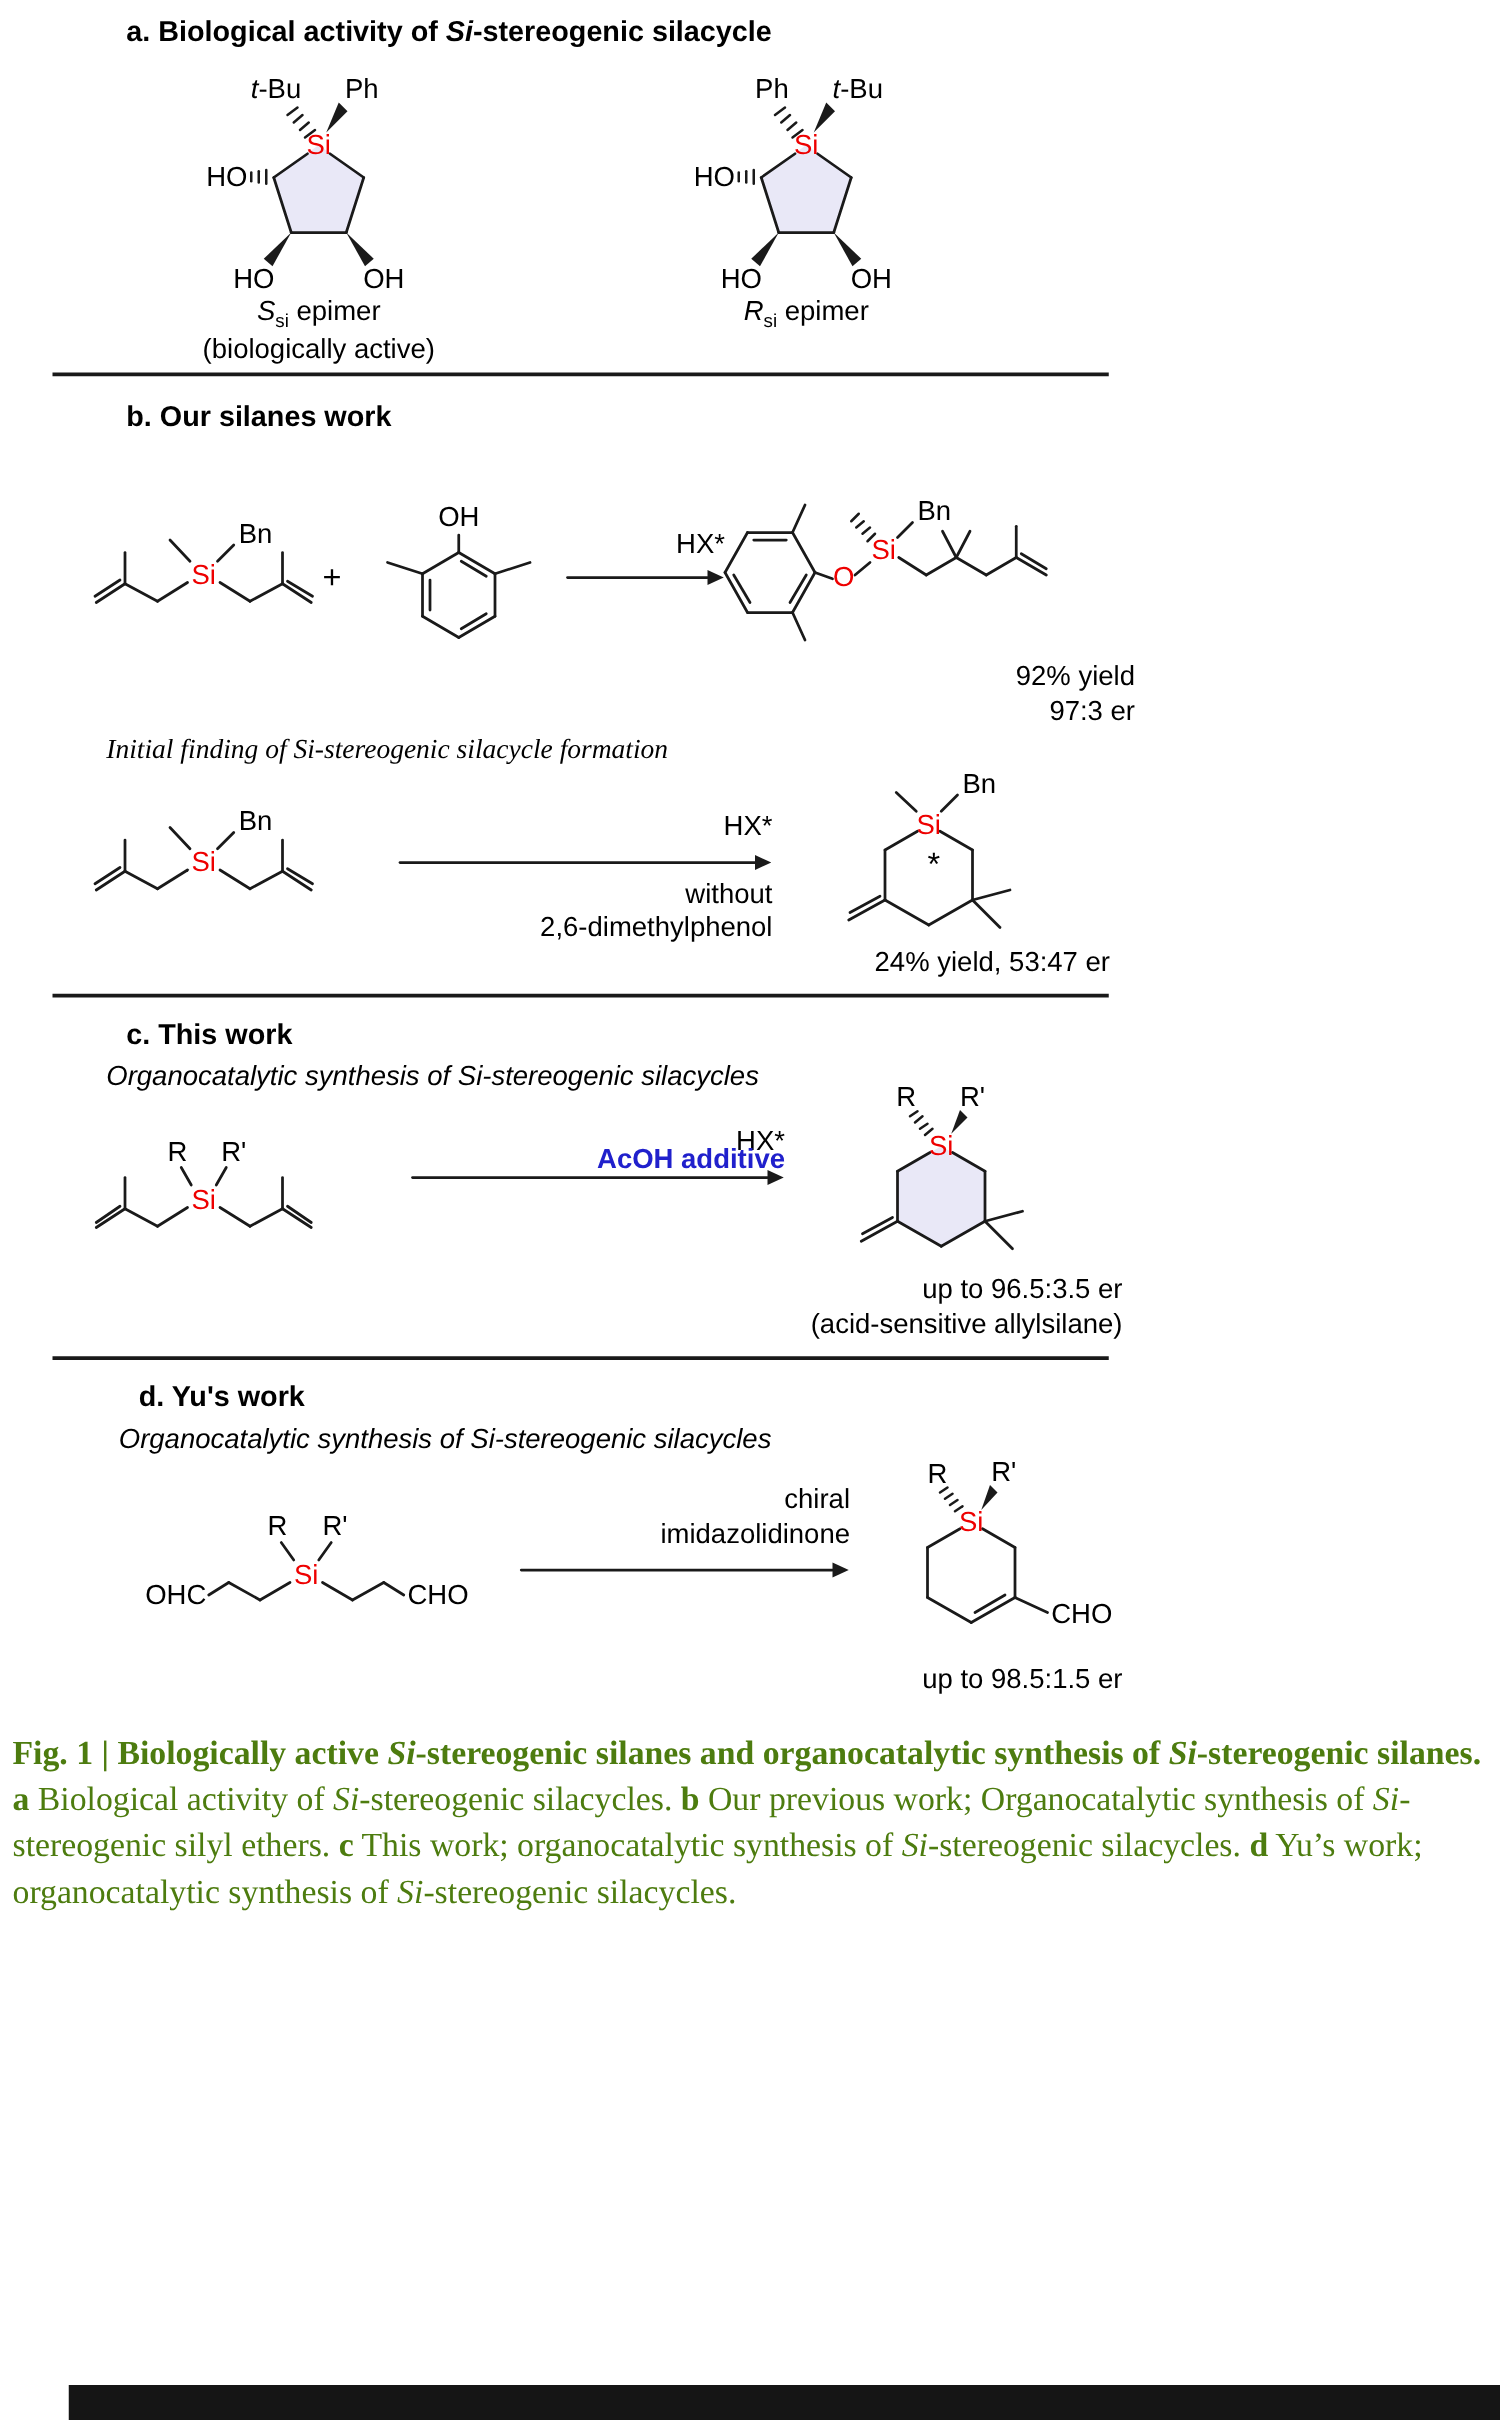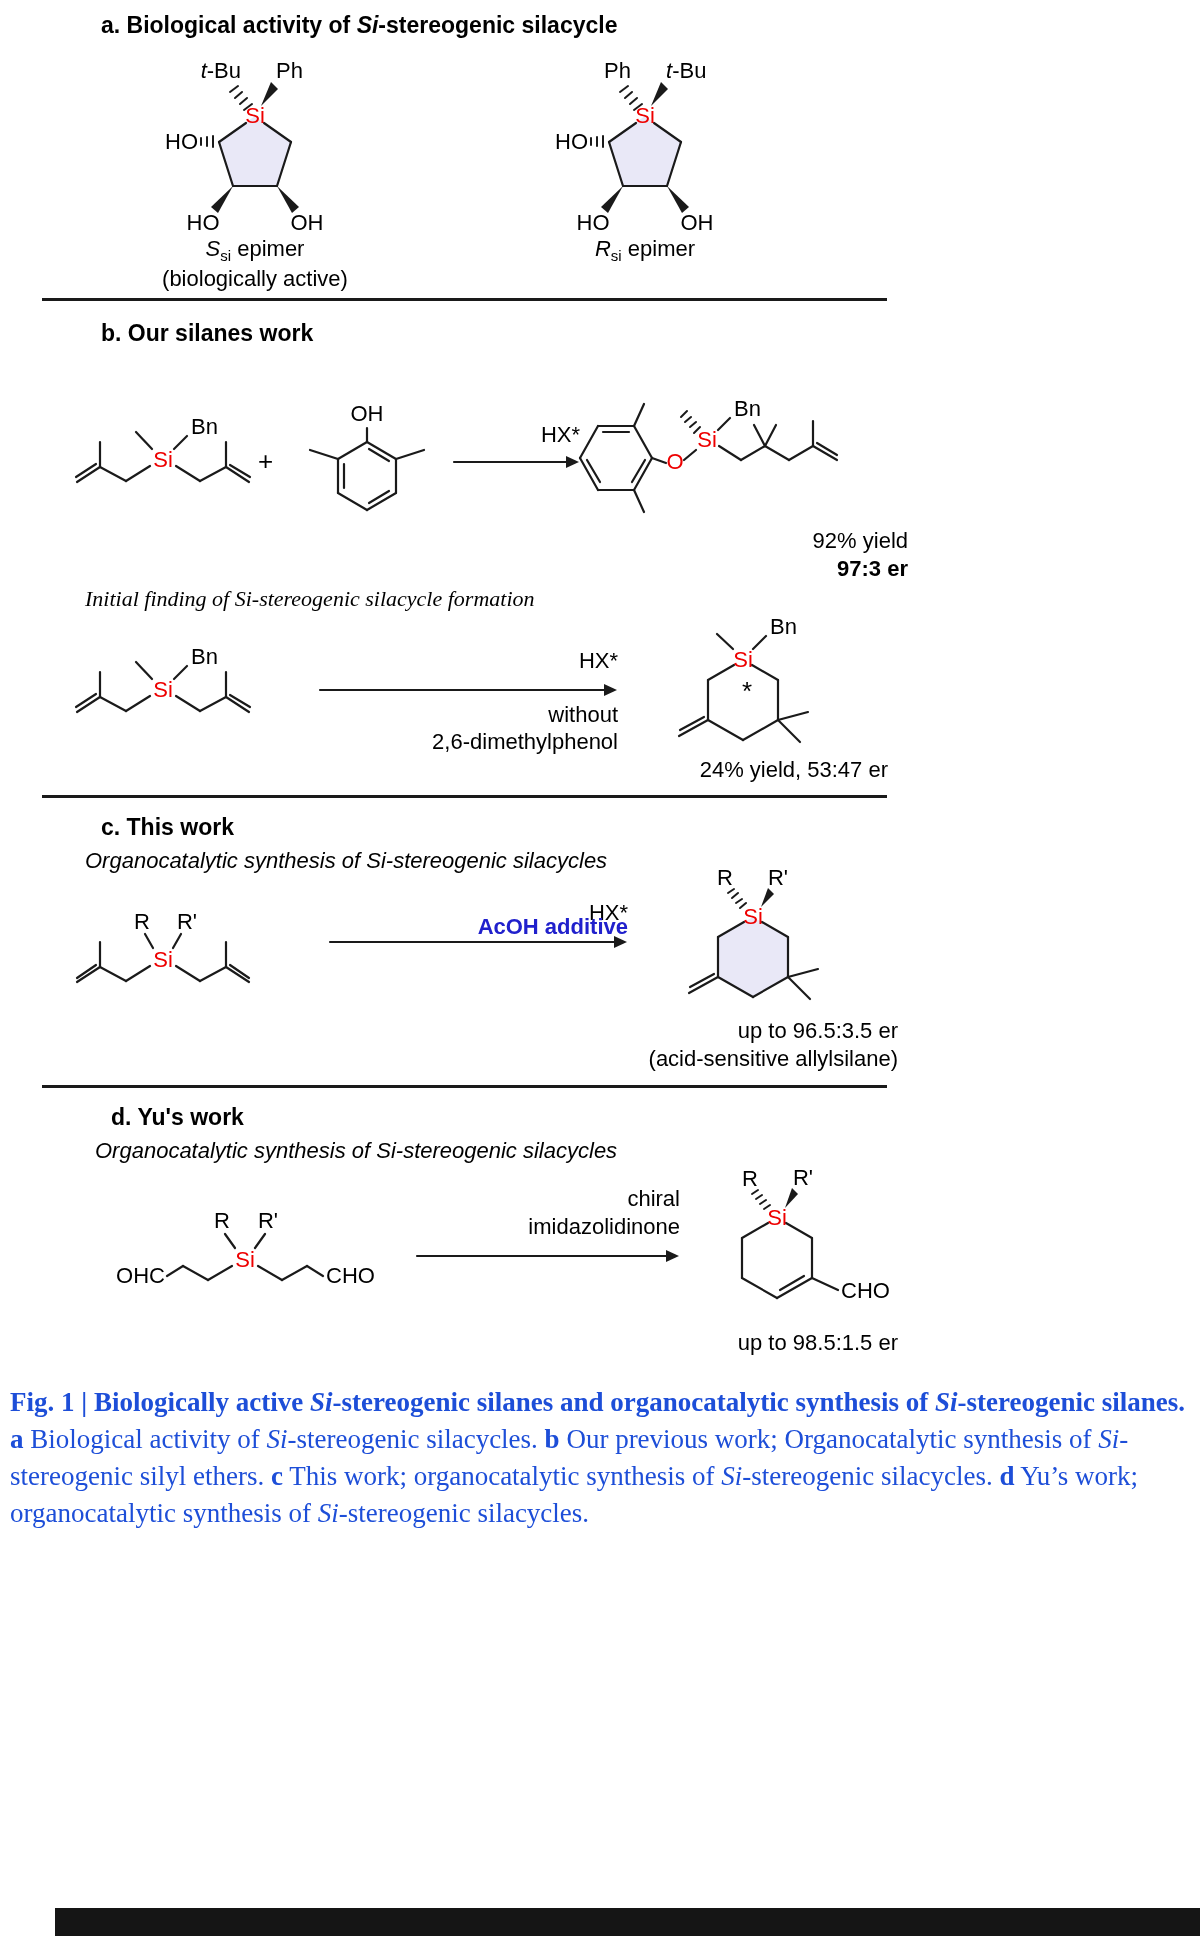--- a/index.html
+++ b/index.html
@@ -17,21 +17,21 @@
   .struct-label{font-size:22px;text-align:center;}
   .struct-label sub{font-size:15px;}
   svg line{stroke:#1a1a1a;stroke-width:2.2;stroke-linecap:round;}
   svg line.hash{stroke-width:2;}
   svg polygon.wedge{fill:#1a1a1a;stroke:none;}
   svg polygon.ringfill{fill:var(--ringfill);stroke:none;}
   svg polygon.arrowhead{fill:#1a1a1a;stroke:none;}
   svg text{font-family:"Liberation Sans",sans-serif;font-size:22px;fill:#000;}
   svg text.red{fill:var(--red);}
   svg text.star{font-size:26px;}
-  .caption{font-family:"Liberation Serif",serif;font-size:27px;line-height:37px;color:#1d4ed8;}
+  .caption{font-family:"Liberation Serif",serif;font-size:27px;line-height:37px;color:#4d7c0f;}
   .bottombar{background:#151515;}
 </style>
 </head>
 <body>
 
 <div class="page">
 
   <div class="abs panel-title" style="left:55px;top:12px;">
     <span>a. Biological activity of </span><span class="it">Si</span><span>-stereogenic silacycle</span>
   </div>
@@ -192,21 +192,21 @@
       <line x1="235" y1="54" x2="235" y2="29"></line>
       <line x1="235" y1="54" x2="259" y2="68"></line>
       <line x1="239" y1="51" x2="259" y2="63"></line>
     </g>
     <text class="red" x="97" y="77" text-anchor="middle">O</text>
     <text class="red" x="129" y="55" text-anchor="middle">Si</text>
     <text x="156" y="24" text-anchor="start">Bn</text>
   </svg>
 
   <div class="abs stext ctr" style="left:578px;top:528px;width:330px;">92% yield</div>
-  <div class="abs stext ctr" style="left:578px;top:556px;width:330px;font-weight:bold;">97:3 er</div>
+  <div class="abs stext ctr" style="left:578px;top:556px;width:330px;">97:3 er</div>
 
   <div class="abs subtitle" style="left:85px;top:586px;font-family:Liberation Serif, serif;">Initial finding of Si-stereogenic silacycle formation</div>
 
   <svg class="abs" style="left:48px;top:628px;" width="230" height="130" viewBox="0 0 230 130">
     <g>
       <line x1="104" y1="51" x2="88" y2="34"></line>
       <line x1="126" y1="51" x2="139" y2="38"></line>
       <line x1="102" y1="68" x2="78" y2="83"></line>
       <line x1="78" y1="83" x2="52" y2="69"></line>
       <line x1="52" y1="69" x2="52" y2="44"></line>

